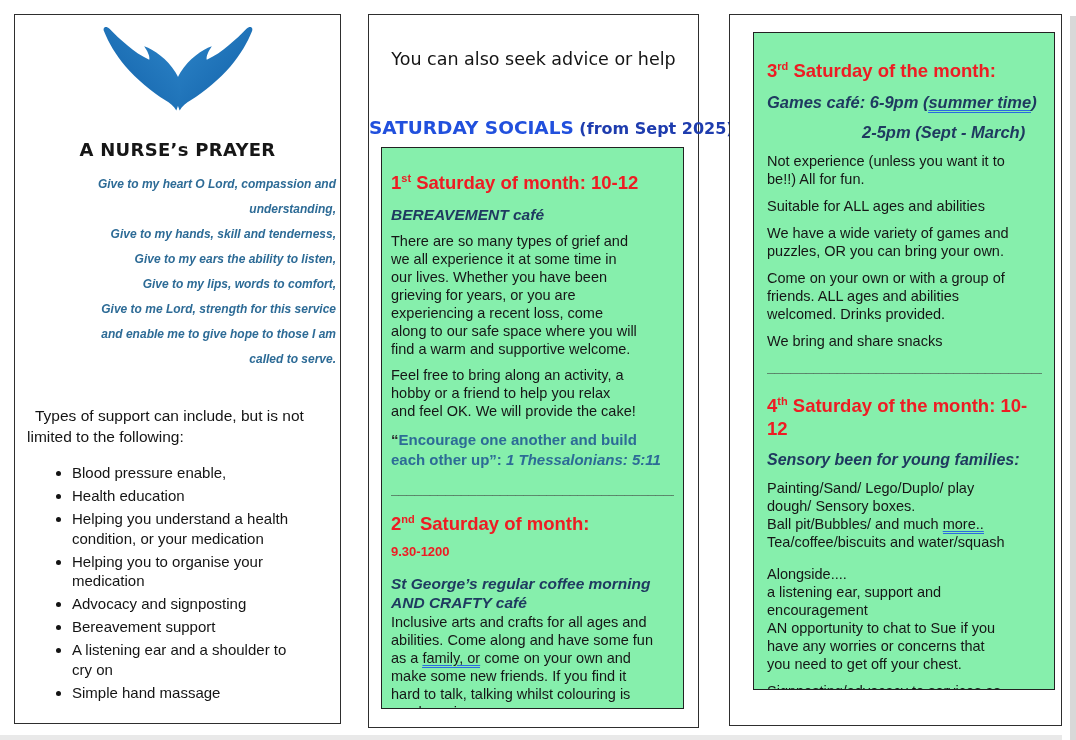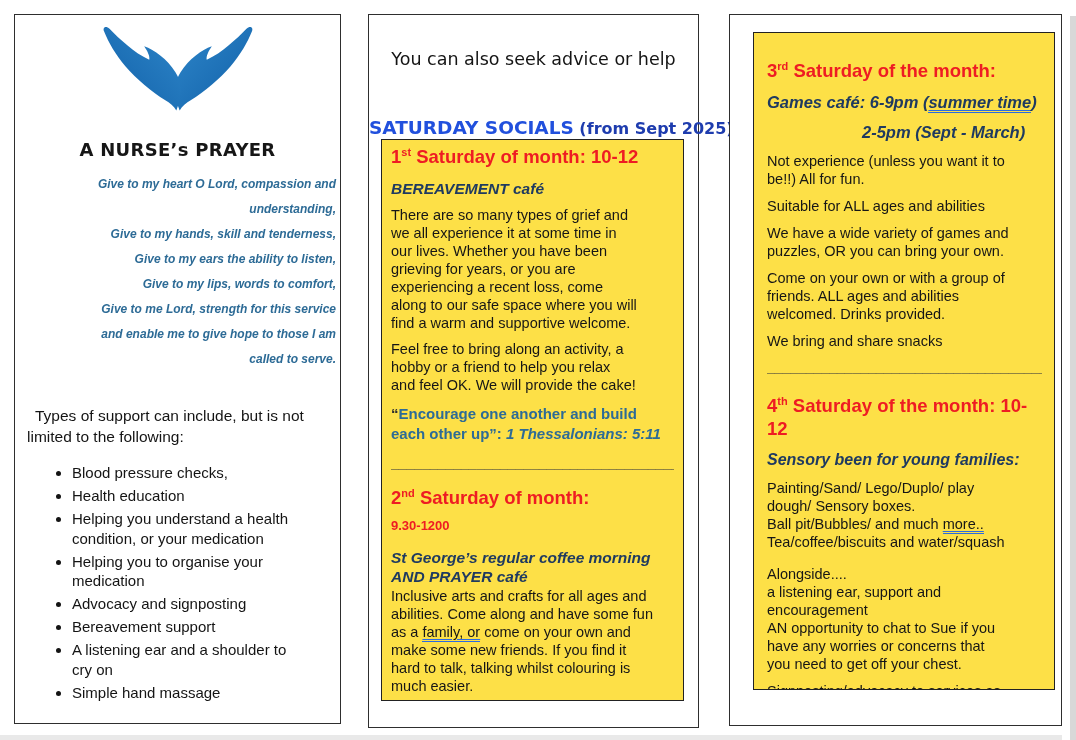--- a/index.html
+++ b/index.html
@@ -54,23 +54,23 @@
   
   .mid-intro{
     position:absolute;top:28px;left:0;width:100%;text-align:center;
     font-family:"DejaVu Sans",sans-serif;font-size:17.5px;line-height:33px;color:#141414;
   }
   .socials{position:absolute;top:102px;left:0;width:100%;text-align:center;white-space:nowrap;}
   .socials-title{color:var(--bright-blue);font-weight:700;font-size:18.5px;font-family:"DejaVu Sans",sans-serif;}
   .socials-note{color:var(--note-blue);font-weight:700;font-size:16px;font-family:"DejaVu Sans",sans-serif;}
 
   .inner-box{
-    position:absolute;border:1.5px solid #222;box-sizing:border-box;background:#fde047;overflow:hidden;
-  }
-  .mbox{left:12px;top:124px;width:303px;height:562px;padding:0 9px;}
+    position:absolute;border:1.5px solid #222;box-sizing:border-box;background:#86efac;overflow:hidden;
+  }
+  .mbox{left:12px;top:132px;width:303px;height:562px;padding:18px 9px;}
   .rbox{left:23px;top:17px;width:302px;height:658px;padding:10px 12px 0 13px;}
 
   .red-h{color:var(--accent-red);font-weight:700;font-size:18.5px;line-height:23px;}
   .red-h sup{font-size:11px;}
   .navy-sub{color:var(--navy);font-weight:700;font-style:italic;font-size:15.5px;line-height:19px;white-space:pre-line;}
   .body-p{font-size:14.5px;line-height:18px;color:#161616;white-space:pre-line;margin:8px 0 0 0;}
   .blue-ul{
     text-decoration:underline;text-decoration-color:var(--underline-blue);
     text-underline-offset:2px;border-bottom:1.5px solid var(--underline-blue);padding-bottom:.5px;
   }
@@ -124,21 +124,21 @@
 understanding,
 Give to my hands, skill and tenderness,
 Give to my ears the ability to listen,
 Give to my lips, words to comfort,
 Give to me Lord, strength for this service
 and enable me to give hope to those I am
 called to serve.</div>
     <div class="support-intro">Types of support can include, but is not
 limited to the following:</div>
     <ul class="support-list">
-        <li>Blood pressure checks,</li>
+        <li>Blood pressure enable,</li>
         <li>Health education</li>
         <li>Helping you understand a health
 condition, or your medication</li>
         <li>Helping you to organise your
 medication</li>
         <li>Advocacy and signposting</li>
         <li>Bereavement support</li>
         <li>A listening ear and a shoulder to
 cry on</li>
         <li>Simple hand massage</li>
@@ -163,21 +163,21 @@
 find a warm and supportive welcome.</div>
       <div class="body-p">Feel free to bring along an activity, a
 hobby or a friend to help you relax
 and feel OK. We will provide the cake!</div>
       <div class="quote"><span class="qmark">“</span><span class="qtext">Encourage one another and build
 each other up</span><span class="qtext">”: </span><span class="qref">1 Thessalonians: 5:11</span></div>
       <div class="sep">______________________________________</div>
       <div class="red-h red-h2"><span>2</span><sup>nd</sup><span> Saturday of month:</span></div>
       <div class="red-time">9.30-1200</div>
       <div class="navy-sub navy-sub2">St George’s regular coffee morning
-AND PRAYER café</div>
+AND CRAFTY café</div>
       <div class="body-p crafty-p"><span>Inclusive arts and crafts for all ages and
 abilities. Come along and have some fun
 as a </span><span class="blue-ul">family, or</span><span> come on your own and
 make some new friends. If you find it
 hard to talk, talking whilst colouring is
 much easier.</span></div>
       <div class="facil">Facilitated by Parish Nurse, Sue</div>
     </div>
   </section>
 

